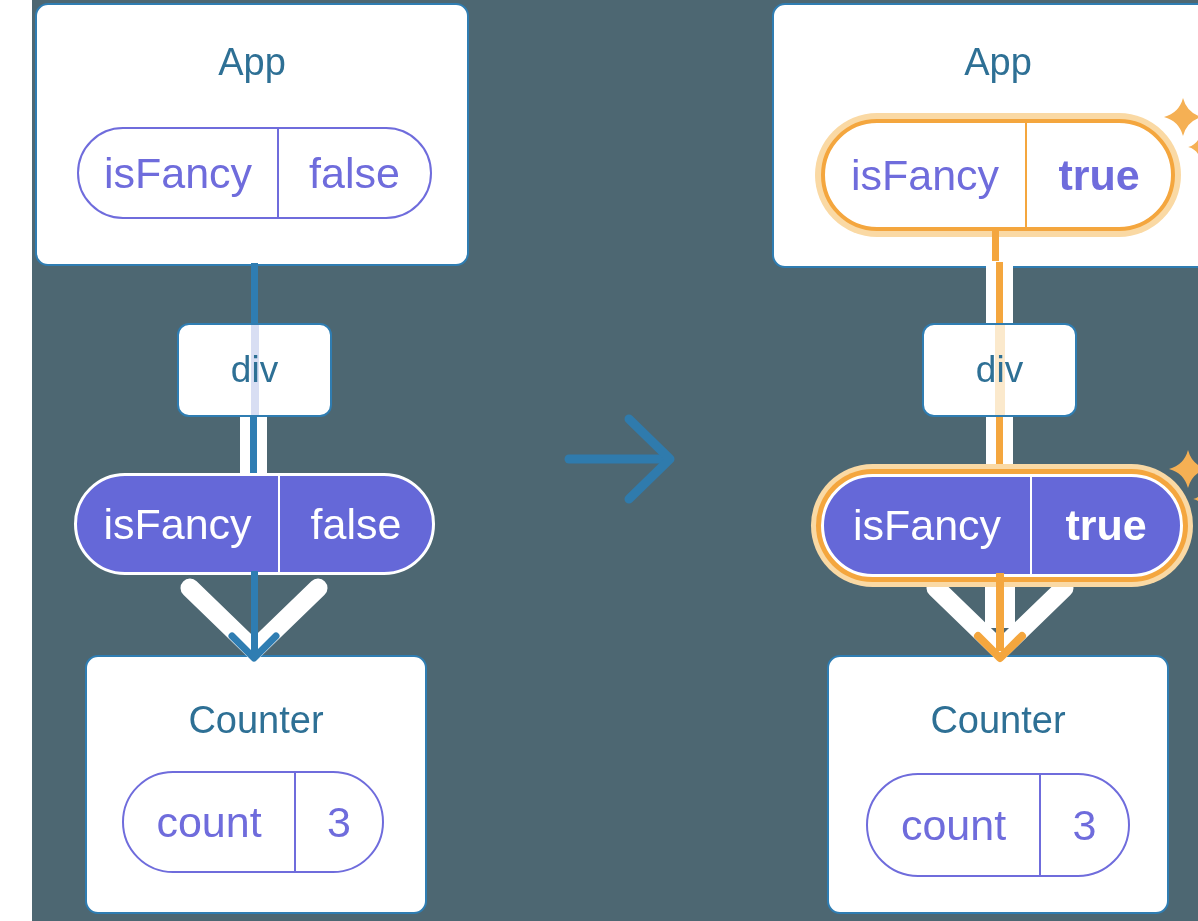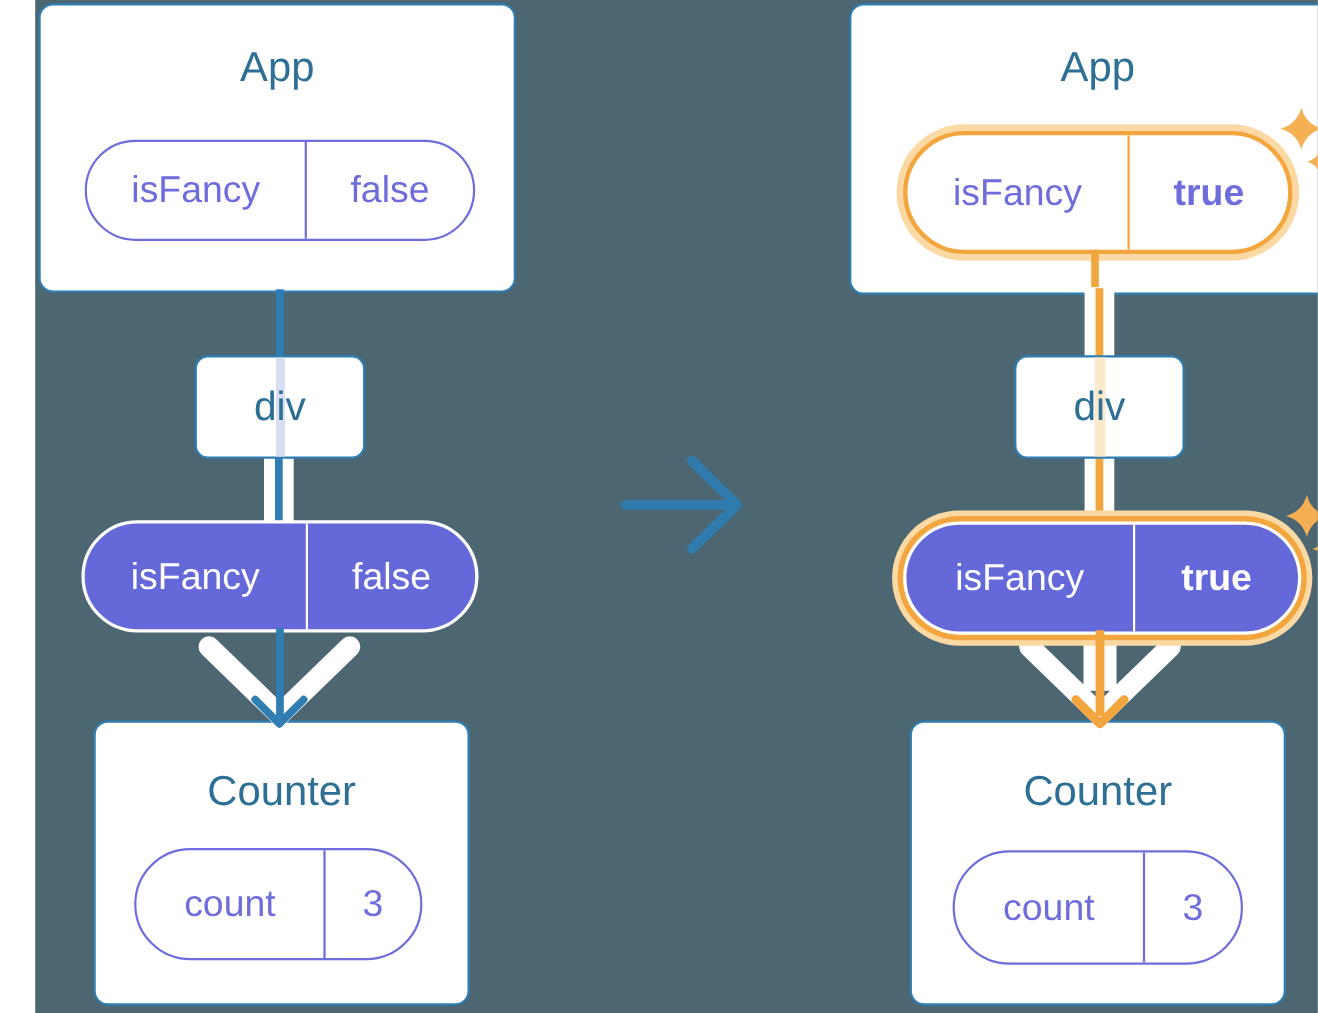--- a/index.html
+++ b/index.html
@@ -16,21 +16,21 @@
   .card{
     position:absolute; background:var(--white);
     border:2.5px solid var(--line-blue); border-radius:13px; z-index:1;
   }
   .card-title{
     position:absolute; left:0; right:0; text-align:center;
     font-size:38px; font-weight:500; color:var(--title);
   }
   .pill{
     position:absolute; display:flex; align-items:stretch;
-    border-radius:999px; font-size:34px;
+    border-radius:999px; font-size:43px;
   }
   .pill .seg{display:flex; align-items:center; justify-content:center;}
   .pill-outline{border:2px solid var(--purple); color:var(--purple); background:var(--white);}
   .pill-outline .seg.value{border-left:2px solid var(--purple);}
   .pill-solid{background:var(--purple-fill); color:var(--white); border:3px solid var(--white);}
   .pill-solid .seg.value{border-left:2.5px solid var(--white);}
   .ring-orange{border:4px solid var(--orange); color:var(--purple); background:var(--white);
     box-shadow:0 0 0 6px var(--orange-pale);}
   .ring-orange .seg.value{border-left:2px solid var(--orange);}
   .glow-orange{box-shadow:0 0 0 5px var(--orange),0 0 0 10px var(--orange-pale);}

